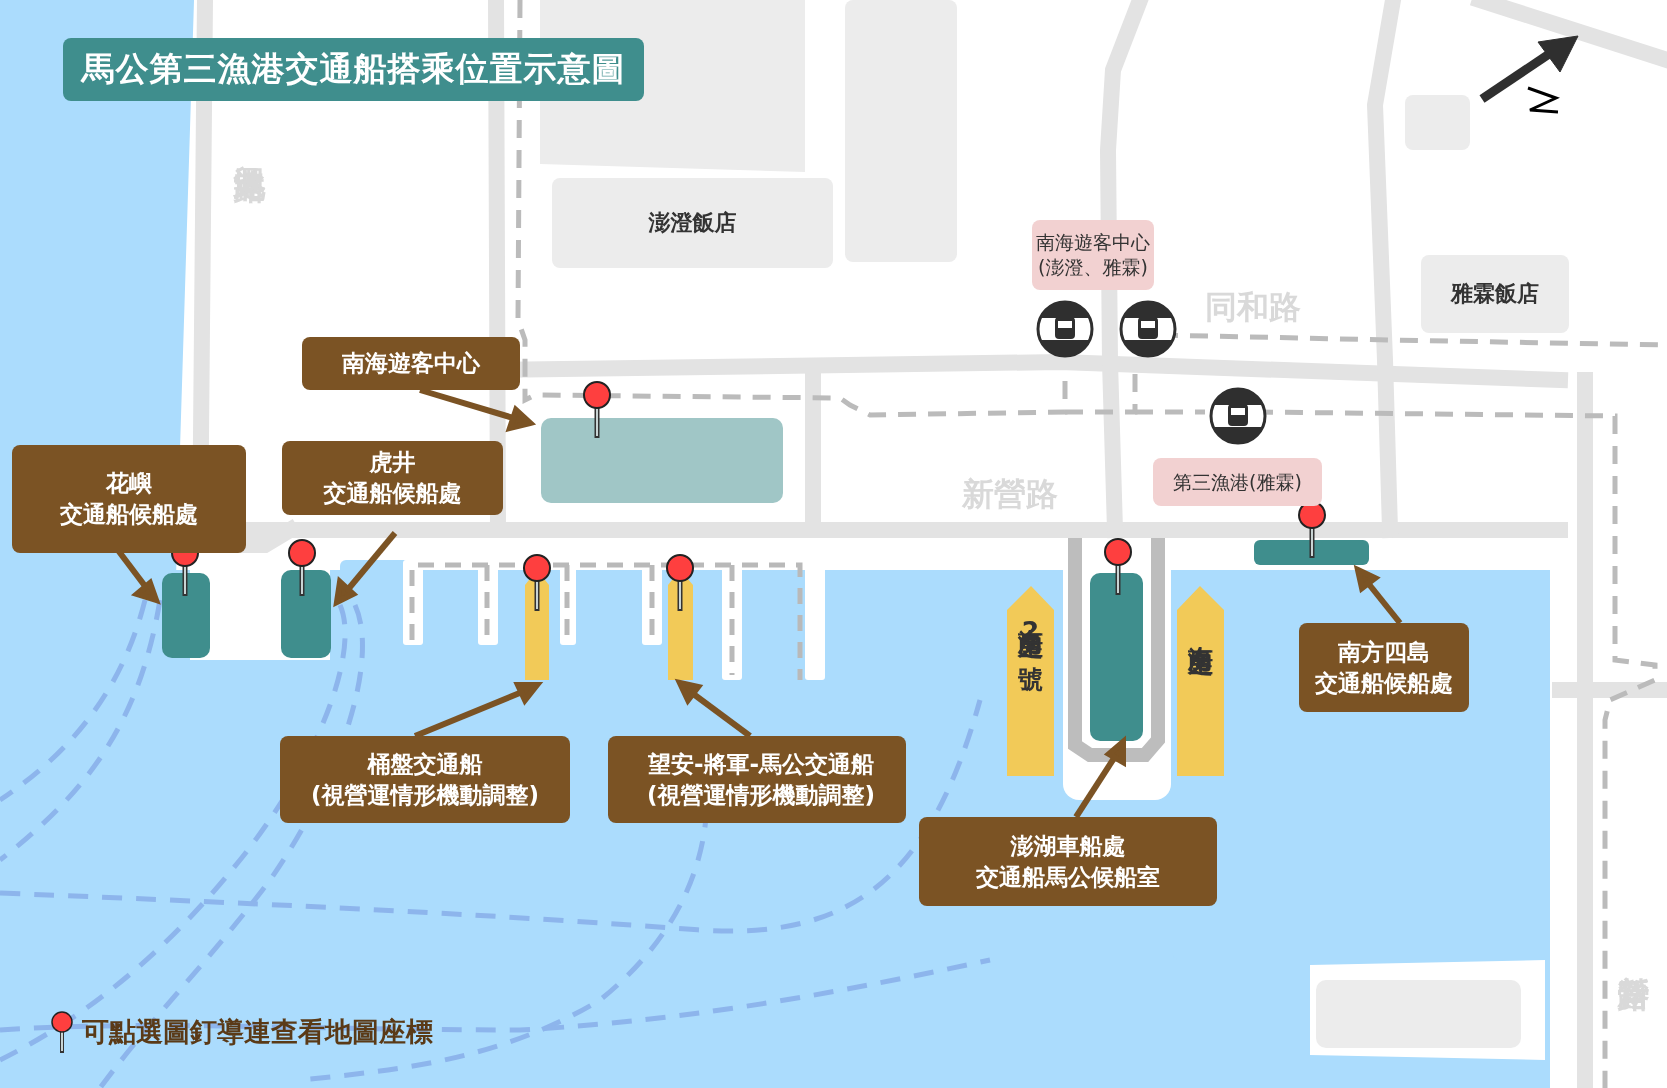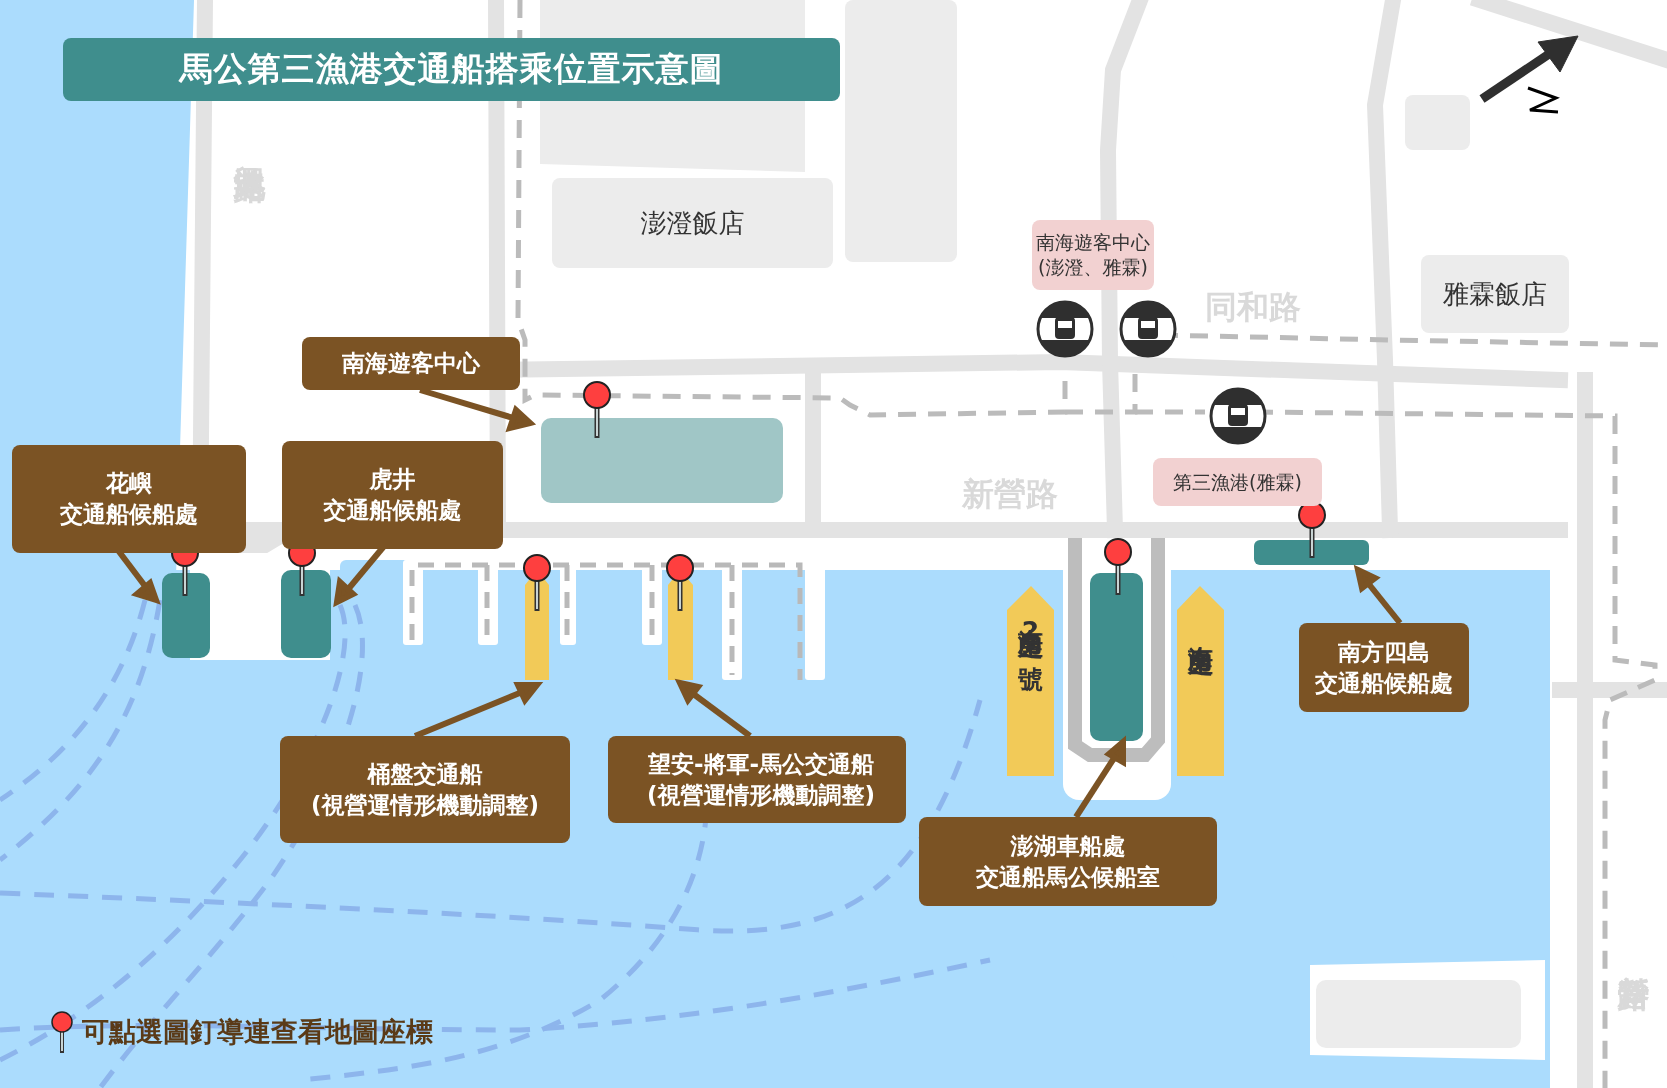--- a/index.html
+++ b/index.html
@@ -1,28 +1,28 @@
 <!DOCTYPE html>
 <html><head>
 <meta charset="utf-8">
 <style>
   html, body { margin: 0; padding: 0; background: #ffffff; }
   body { width: 1667px; height: 1088px; overflow: hidden; position: relative;
          font-family: "DejaVu Sans", "Liberation Sans", sans-serif; }
   #map { position: absolute; left: 0; top: 0; width: 1667px; height: 1088px; }
-  .title-banner { position: absolute; left: 63px; top: 38px; width: 777px; height: 63px;
+  .title-banner { position: absolute; left: 63px; top: 38px; width: 581px; height: 63px;
     background: #3f8e8d; border-radius: 8px; color: #fff; font-weight: bold; font-size: 33px;
     display: flex; align-items: center; justify-content: center; letter-spacing: 1px; }
   .brown-label { position: absolute; background: #7b5324; color: #fff; border-radius: 8px;
     font-weight: bold; font-size: 23px; line-height: 31px; text-align: center;
     display: flex; flex-direction: column; align-items: center; justify-content: center; }
   .pink-label { position: absolute; background: #f2d1d1; color: #333; border-radius: 8px;
     font-size: 19px; line-height: 25px; text-align: center;
     display: flex; flex-direction: column; align-items: center; justify-content: center; }
-  .bldg-label { position: absolute; color: #333; font-weight: normal; font-size: 26px;
+  .bldg-label { position: absolute; color: #333; font-weight: bold; font-size: 22px;
     display: flex; align-items: center; justify-content: center; }
   .road-label { position: absolute; color: #d9d9d9; font-weight: bold; font-size: 32px; line-height: 44px; }
   .road-label.vert { writing-mode: vertical-rl; letter-spacing: 2px; }
   .yellow-vtext { position: absolute; color: #333; font-weight: bold; font-size: 25px;
     writing-mode: vertical-rl; text-orientation: upright; letter-spacing: 2px; line-height: 30px; }
   .legend { position: absolute; left: 50px; top: 1010px; display: flex; align-items: center; gap: 8px; }
   .legend-text { color: #5a3a17; font-weight: bold; font-size: 27px; }
   .pin { position: absolute; width: 30px; height: 60px; cursor: pointer; }
 </style>
 </head>
@@ -227,25 +227,25 @@
   <span>第三漁港(雅霖)</span>
 </div>
 
 <div class="brown-label" style="left:302px;top:337px;width:218px;height:53px;">
   <span>南海遊客中心</span>
 </div>
 <div class="brown-label" style="left:12px;top:445px;width:234px;height:108px;">
   <span>花嶼</span>
   <span>交通船候船處</span>
 </div>
-<div class="brown-label" style="left:282px;top:441px;width:221px;height:108px;">
+<div class="brown-label" style="left:282px;top:441px;width:221px;height:74px;">
   <span>虎井</span>
   <span>交通船候船處</span>
 </div>
-<div class="brown-label" style="left:280px;top:736px;width:290px;height:107px;">
+<div class="brown-label" style="left:280px;top:736px;width:290px;height:87px;">
   <span>桶盤交通船</span>
   <span>(視營運情形機動調整)</span>
 </div>
 <div class="brown-label" style="left:608px;top:736px;width:290px;height:87px;padding-left:8px;">
   <span>望安-將軍-馬公交通船</span>
   <span>(視營運情形機動調整)</span>
 </div>
 <div class="brown-label" style="left:919px;top:817px;width:298px;height:89px;font-family:Liberation Serif, serif;">
   <span>澎湖車船處</span>
   <span>交通船馬公候船室</span>

